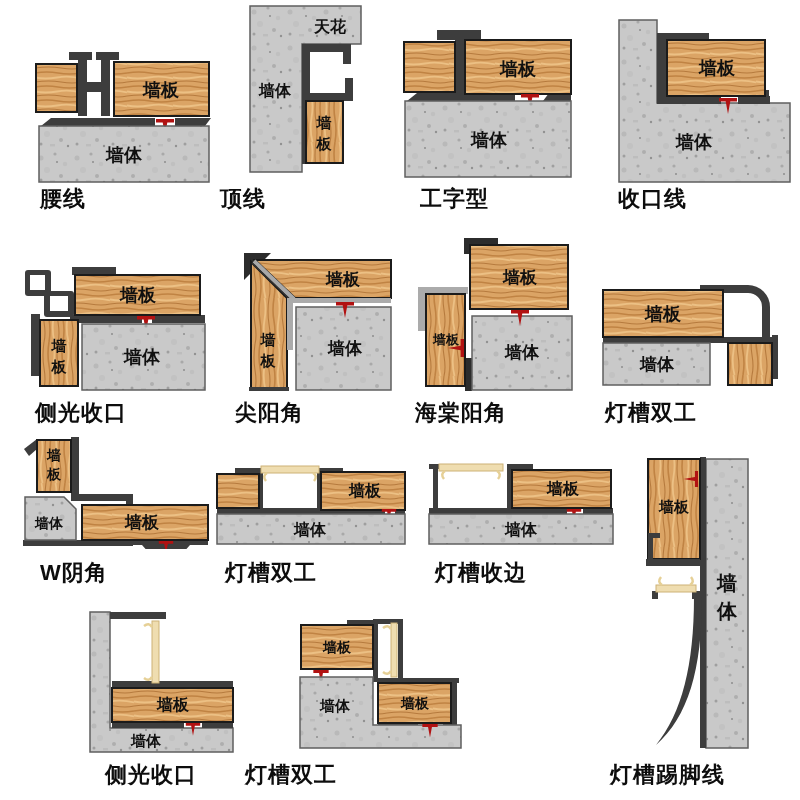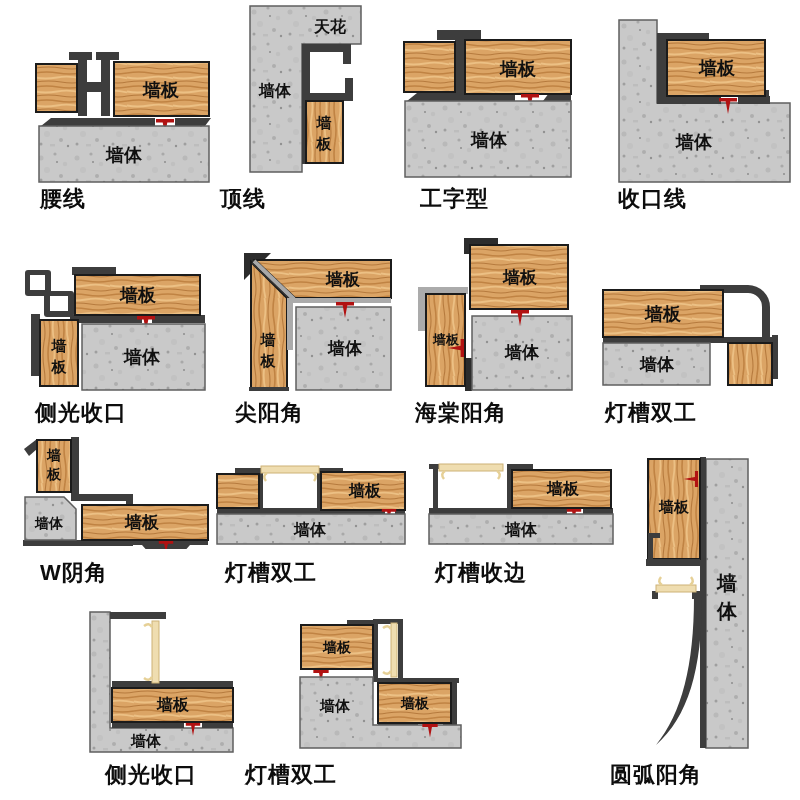--- a/index.html
+++ b/index.html
@@ -344,15 +344,15 @@
   <div class="cap" style="left:618px;top:184px;width:170px">收口线</div>
   <div class="cap" style="left:35px;top:398px;width:170px">侧光收口</div>
   <div class="cap" style="left:415px;top:398px;width:170px">海棠阳角</div>
   <div class="cap" style="left:235px;top:398px;width:170px">尖阳角</div>
   <div class="cap" style="left:605px;top:398px;width:170px">灯槽双工</div>
   <div class="cap" style="left:225px;top:558px;width:170px">灯槽双工</div>
   <div class="cap" style="left:40px;top:558px;width:170px">W阴角</div>
   <div class="cap" style="left:435px;top:558px;width:170px">灯槽收边</div>
   <div class="cap" style="left:105px;top:760px;width:200px">侧光收口</div>
   <div class="cap" style="left:245px;top:760px;width:200px">灯槽双工</div>
-  <div class="cap" style="left:610px;top:760px;width:190px">圆弧阳角</div>
+  <div class="cap" style="left:610px;top:760px;width:190px">灯槽踢脚线</div>
 
 </div>
 
 </body></html>

